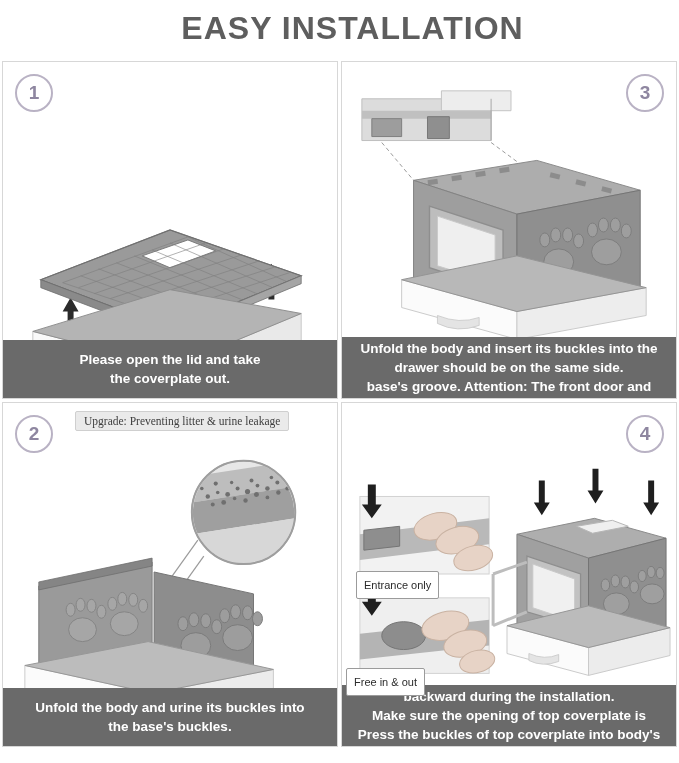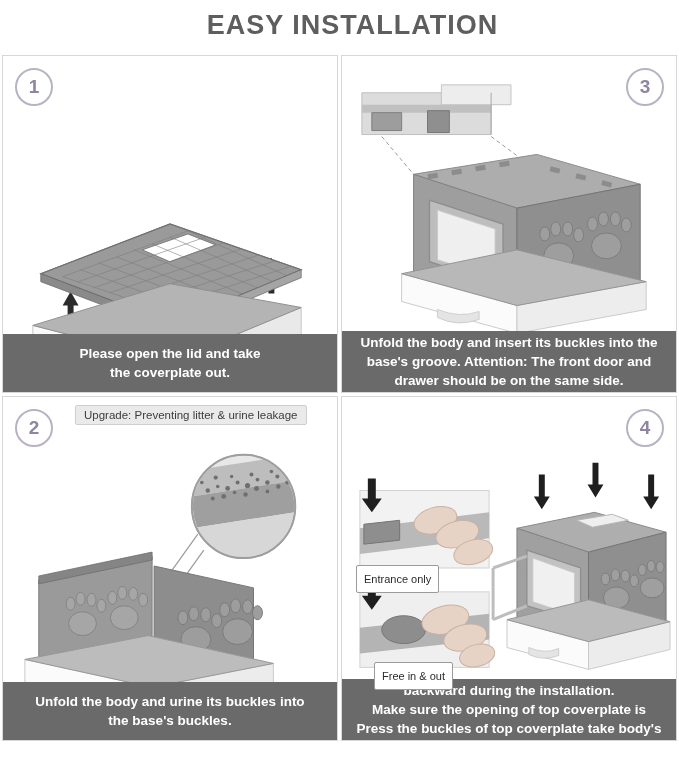--- a/index.html
+++ b/index.html
@@ -15,21 +15,21 @@
     overflow: hidden;
   }
   .page {
     position: relative;
     width: 679px;
     height: 763px;
     box-sizing: border-box;
   }
   .title {
     text-align: center;
-    font-size: 27px;
+    font-size: 32px;
     font-weight: bold;
     letter-spacing: 1px;
     color: #5e5e5e;
     padding: 10px 0 14px 2px;
     font-family: "Liberation Sans", sans-serif;
     margin-left: 24px;
   }
   .grid {
     position: relative;
     width: 679px;
@@ -87,20 +87,21 @@
     left: 72px;
     top: 8px;
     background: #eaeaea;
     border: 1px solid #cfcfcf;
     color: #3d3d3d;
     font-size: 11.5px;
     padding: 3px 8px;
     border-radius: 2px;
     z-index: 6;
     white-space: nowrap;
+    font-family: Liberation Serif, serif;
   }
   .mini-label {
     position: absolute;
     background: #ffffff;
     border: 1px solid #9b9b9b;
     color: #2b2b2b;
     font-size: 11px;
     padding: 7px 7px;
     border-radius: 2px;
     z-index: 7;
@@ -237,22 +238,22 @@
         <g>
           <polygon points="60,200 176,232 176,260 60,228" fill="#fbfbfb" stroke="#cbcbcb" stroke-width="1"></polygon>
           <polygon points="176,232 306,208 306,236 176,260" fill="#ededed" stroke="#cbcbcb" stroke-width="1"></polygon>
           <polygon points="60,200 176,176 306,208 176,232" fill="#b8b8b8" stroke="#949494" stroke-width="1"></polygon>
           <path d="M96,236 q22,9 42,2 l0,8 q-22,8 -42,-2 z" fill="#e4e4e4" stroke="#c6c6c6" stroke-width="0.8"></path>
         </g>
       </svg>
 
       <div class="caption tall">
         <div>Unfold the body and insert its buckles into the</div>
+        <div>drawer should be on the same side.</div>
         <div>base's groove. Attention: The front door and</div>
-        <div>drawer should be on the same side.</div>
       </div>
     </div>
 
     <div class="cell cell-2">
       <div class="badge left">2</div>
       <div class="upgrade-tag">Upgrade: Preventing litter &amp; urine leakage</div>
 
       <svg class="art" viewBox="0 0 336 305">
 
         <g>
@@ -409,23 +410,23 @@
           </g>
 
           <polygon points="166,204 248,226 248,254 166,232" fill="#fbfbfb" stroke="#cbcbcb" stroke-width="1"></polygon>
           <polygon points="248,226 330,206 330,234 248,254" fill="#ececec" stroke="#cbcbcb" stroke-width="1"></polygon>
           <polygon points="166,204 248,184 330,206 248,226" fill="#bbbbbb" stroke="#969696" stroke-width="1"></polygon>
           <path d="M188,232 q16,7 30,1 l0,7 q-16,6 -30,-1 z" fill="#e4e4e4" stroke="#c6c6c6" stroke-width="0.8"></path>
         </g>
       </svg>
 
       <div class="mini-label" style="left:14px; top:168px;">Entrance only</div>
-      <div class="mini-label" style="left:32px; top:265px;">Free in &amp; out</div>
+      <div class="mini-label" style="left:4px; top:265px;">Free in &amp; out</div>
 
       <div class="caption tall">
         <div>backward during the installation.</div>
         <div>Make sure the opening of top coverplate is</div>
-        <div>Press the buckles of top coverplate take body's</div>
+        <div>Press the buckles of top coverplate into body's</div>
       </div>
     </div>
 
   </div>
 </div>
 
 </body></html>

